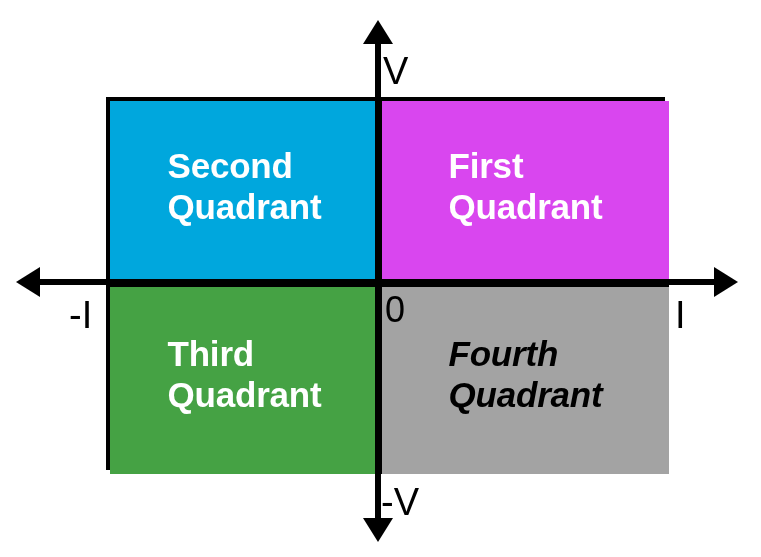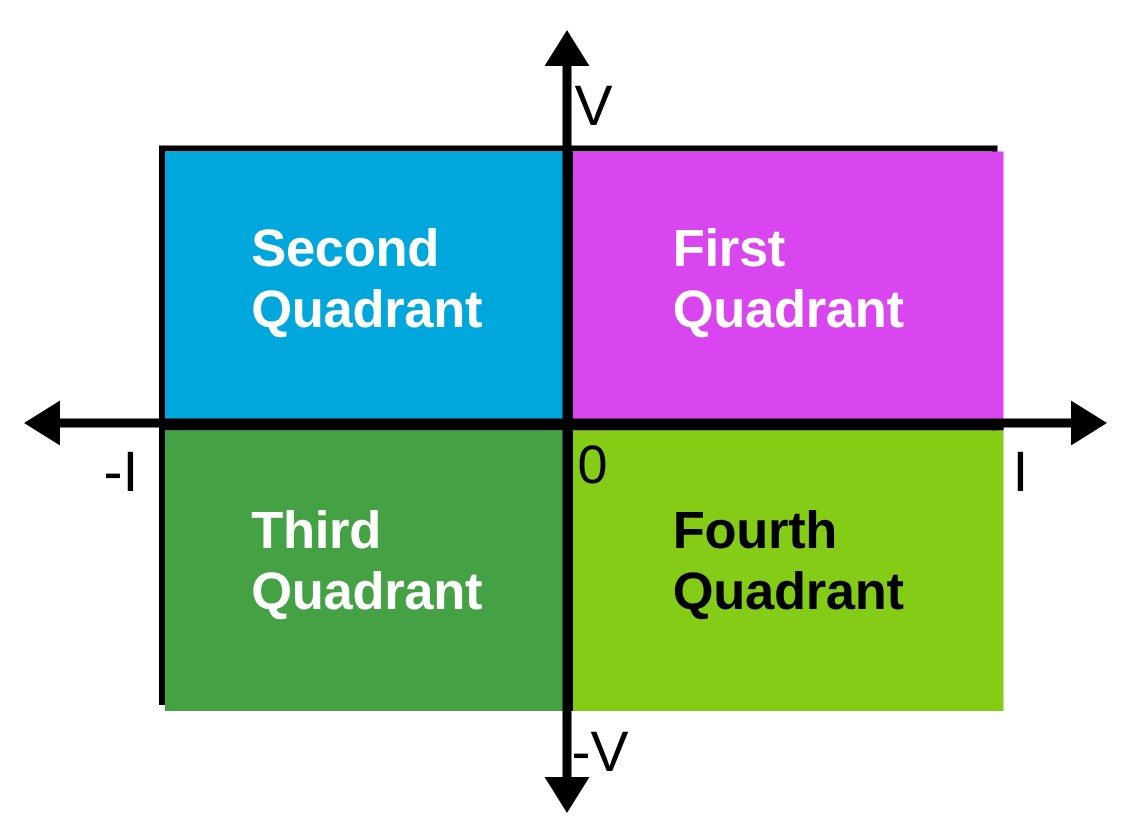--- a/index.html
+++ b/index.html
@@ -42,21 +42,21 @@
     font-size: 35px;
     letter-spacing: -0.2px;
     text-align: left;
     user-select: none;
   }
   .quad .l1, .quad .l2 { display: block; white-space: nowrap; }
 
   .q2 { background: #00a7dd; color: #ffffff; border-right: 3px solid #000000; border-bottom: 3px solid #000000; }
   .q1 { background: #d946ef; color: #ffffff; border-bottom: 3px solid #000000; }
   .q3 { background: #45a244; color: #ffffff; border-right: 3px solid #000000; }
-  .q4 { background: #84cc16; color: #000000; }
+  .q4 { background: #a3a3a3; color: #000000; font-style: italic; }
 
   
   .q3 .inner, .q4 .inner { transform: translateY(-6px); }
   .q1 .inner, .q2 .inner { transform: translateY(-6px); }
 
   
   .axis-h {
     position: absolute;
     left: 30px;
     top: 279px;

